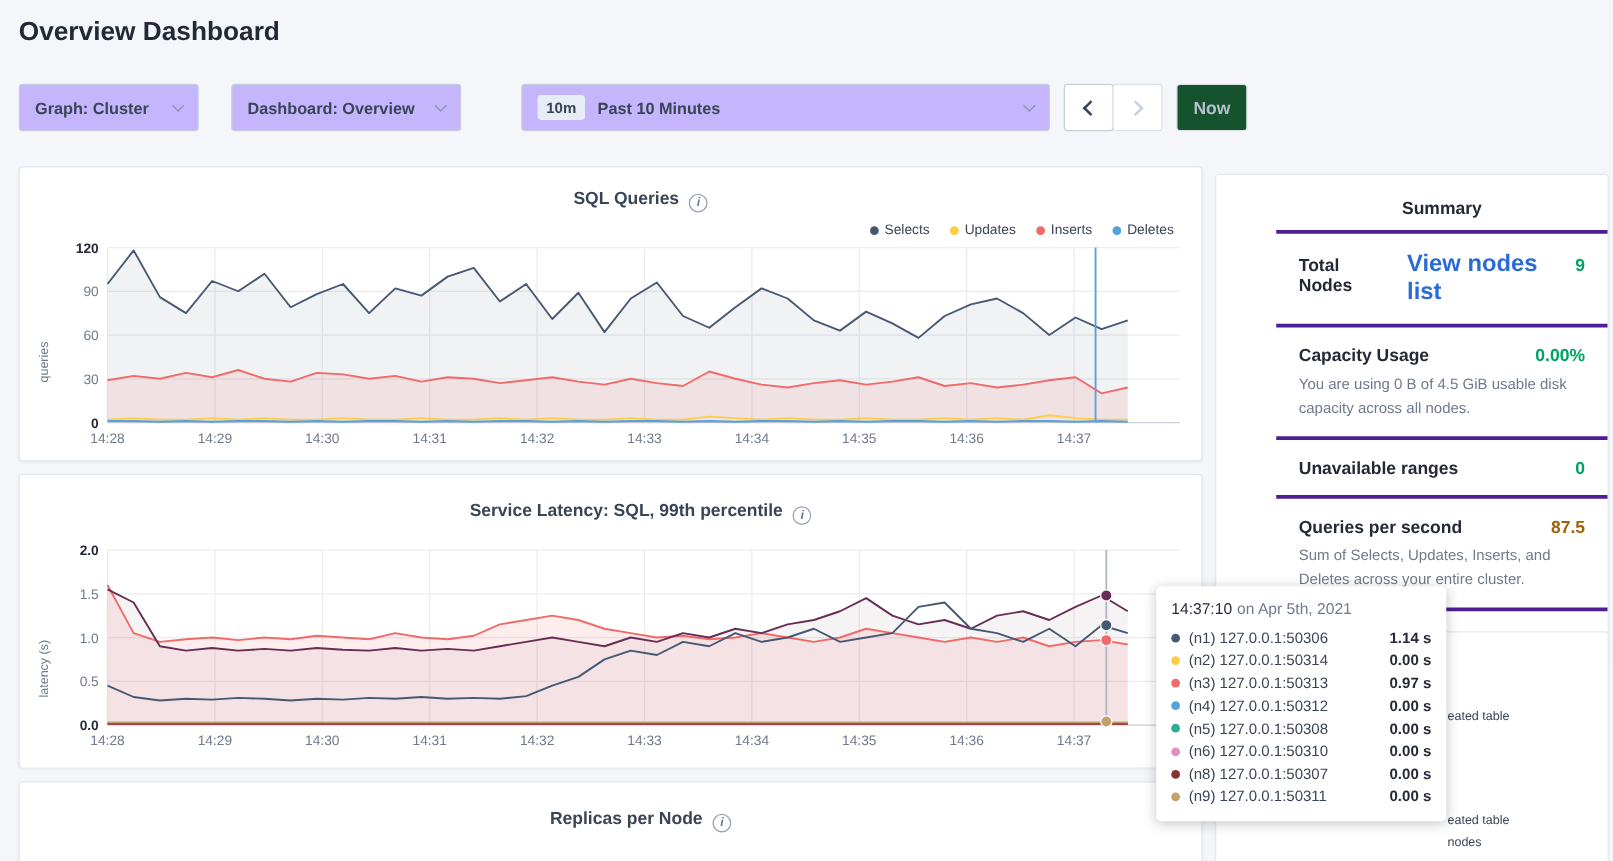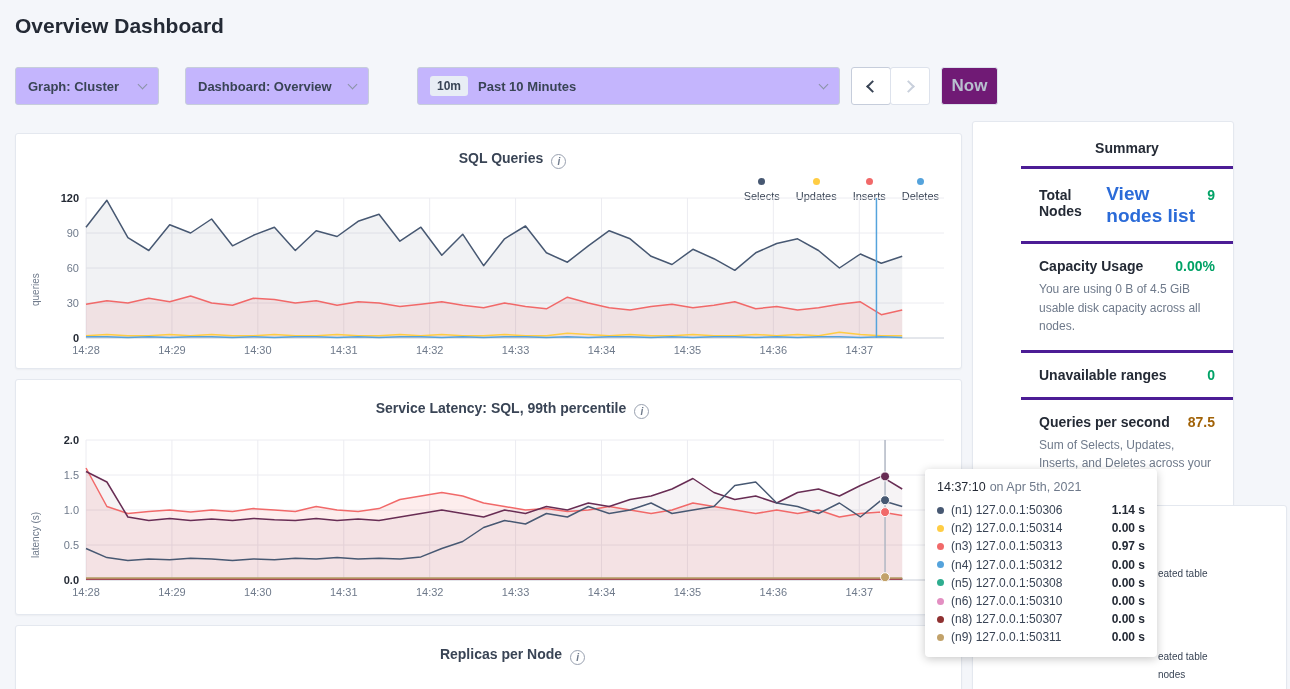--- a/index.html
+++ b/index.html
@@ -32,54 +32,54 @@
     position:absolute; top:67px; width:40px; height:38px; background:#fff;
     border:1px solid #c6cddb; border-radius:3px; display:flex; align-items:center; justify-content:center; cursor:pointer;
   }
   .nav-prev { left:851px; }
   .nav-next { left:890px; border-color:#dde2ec; }
   .chev { width:9px; height:9px; border-left:2px solid #394455; border-bottom:2px solid #394455; }
   .chev-left  { transform:rotate(45deg); margin-left:3px; }
   .chev-right { transform:rotate(-135deg); border-color:#c9d0dc; margin-right:3px; }
   .now-btn {
     position:absolute; left:941px; top:67px; width:57px; height:38px;
-    background:#701a75; border:1px solid #dde2ec; border-radius:3px;
+    background:#14532d; border:1px solid #dde2ec; border-radius:3px;
     font-family:"Liberation Sans", sans-serif;
-    font-size:17px; font-weight:700; color:#b8c0cf; cursor:default;text-align:center;
+    font-size:14px; font-weight:700; color:#b8c0cf; cursor:default;text-align:center;
   }
 
   
   .card {
     position:absolute; background:#fff; border:1px solid #e4e8ef; border-radius:3px;
     box-shadow:0 1px 2px rgba(0,0,0,0.04);
     padding-left:48px;
   }
   .chart-card { left:15px; width:947px; }
   .c1 { top:133px; height:236px; }
   .c2 { top:379px; height:236px; }
   .c3 { top:625px; height:90px; }
   .chart-title-row { text-align:center; margin-top:16px; font-size:14px; font-weight:700; color:#394455; }
   .c2 .chart-title-row, .c3 .chart-title-row { margin-top:20px; }
   .info-icon {
     display:inline-block; width:15px; height:15px; line-height:13px; text-align:center;
     border:1.4px solid #99a1b0; border-radius:50%; color:#6f7a8b; font-size:10px; font-style:italic;
     margin-left:8px; vertical-align:-2px; cursor:pointer;
   }
   .legend { position:absolute; right:22px; top:44px; display:flex; gap:16px; align-items:center; }
-  .legend-item { display:flex; align-items:center; gap:5px; font-size:11px; color:#394455; cursor:pointer;flex-direction:column; }
+  .legend-item { display:flex; align-items:center; gap:5px; font-size:11px; color:#394455; cursor:pointer; }
   .dot { display:inline-block; width:7px; height:7px; border-radius:50%; flex:0 0 auto; }
   .chart-svg { position:absolute; left:14px; }
   .c1 .chart-svg { top:58px; }
   .c2 .chart-svg { top:54px; }
   .ylabel { position:absolute; transform:rotate(-90deg); transform-origin:0 0; font-size:10px; color:#6f7a8b; white-space:nowrap; }
   .yl1 { left:14px; top:172px; }
   .yl2 { left:14px; top:178px; }
 
   
-  .summary-card { left:972px; top:121px; width:262px; }
+  .summary-card { left:972px; top:139px; width:315px; }
   .summary-title { text-align:center; padding:18px 0 10px; font-size:14px; font-weight:700; color:#242a35; }
   .summary-row { padding:14px 18px; border-top:3px solid #4c1d95; }
   .summary-line { display:flex; align-items:baseline; }
   .summary-label { font-size:14px; font-weight:700; color:#242a35; }
   .summary-link { font-size:19px; font-weight:700; margin-left:9px; text-decoration:none; cursor:pointer; }
   .summary-value { margin-left:auto; font-size:14px; font-weight:700; }
   .summary-subtext { margin-top:6px; font-size:12px; line-height:1.55; color:#6f7a8b; }
 
   
   .events-card { left:972px; top:505px; width:315px; height:200px; }

